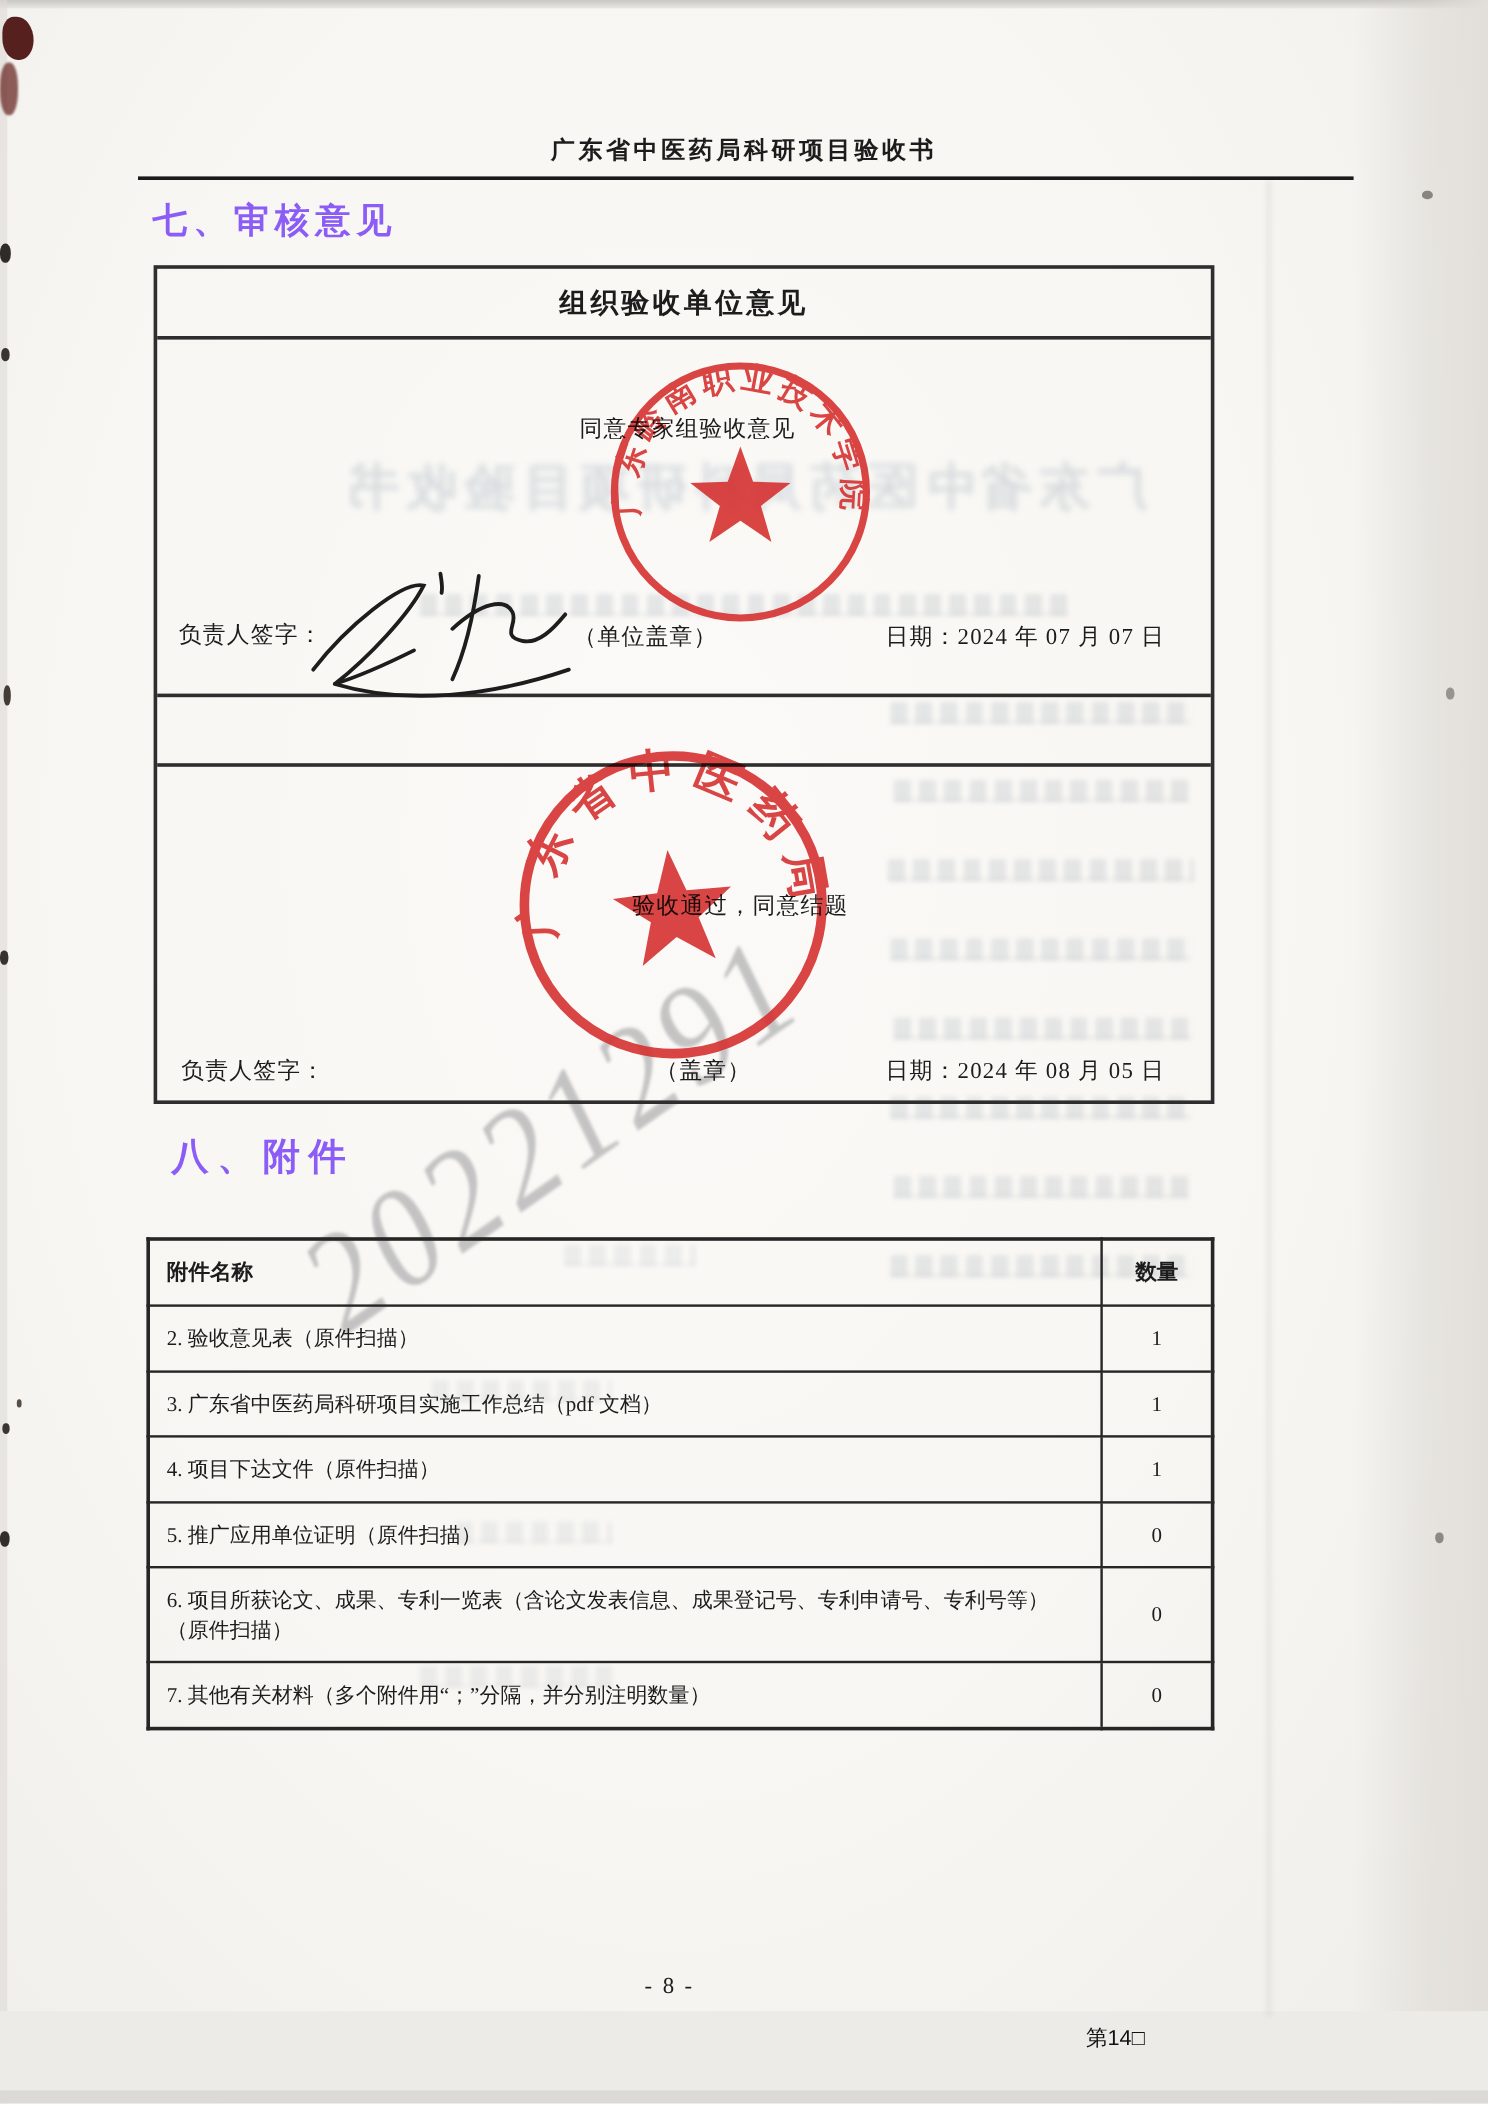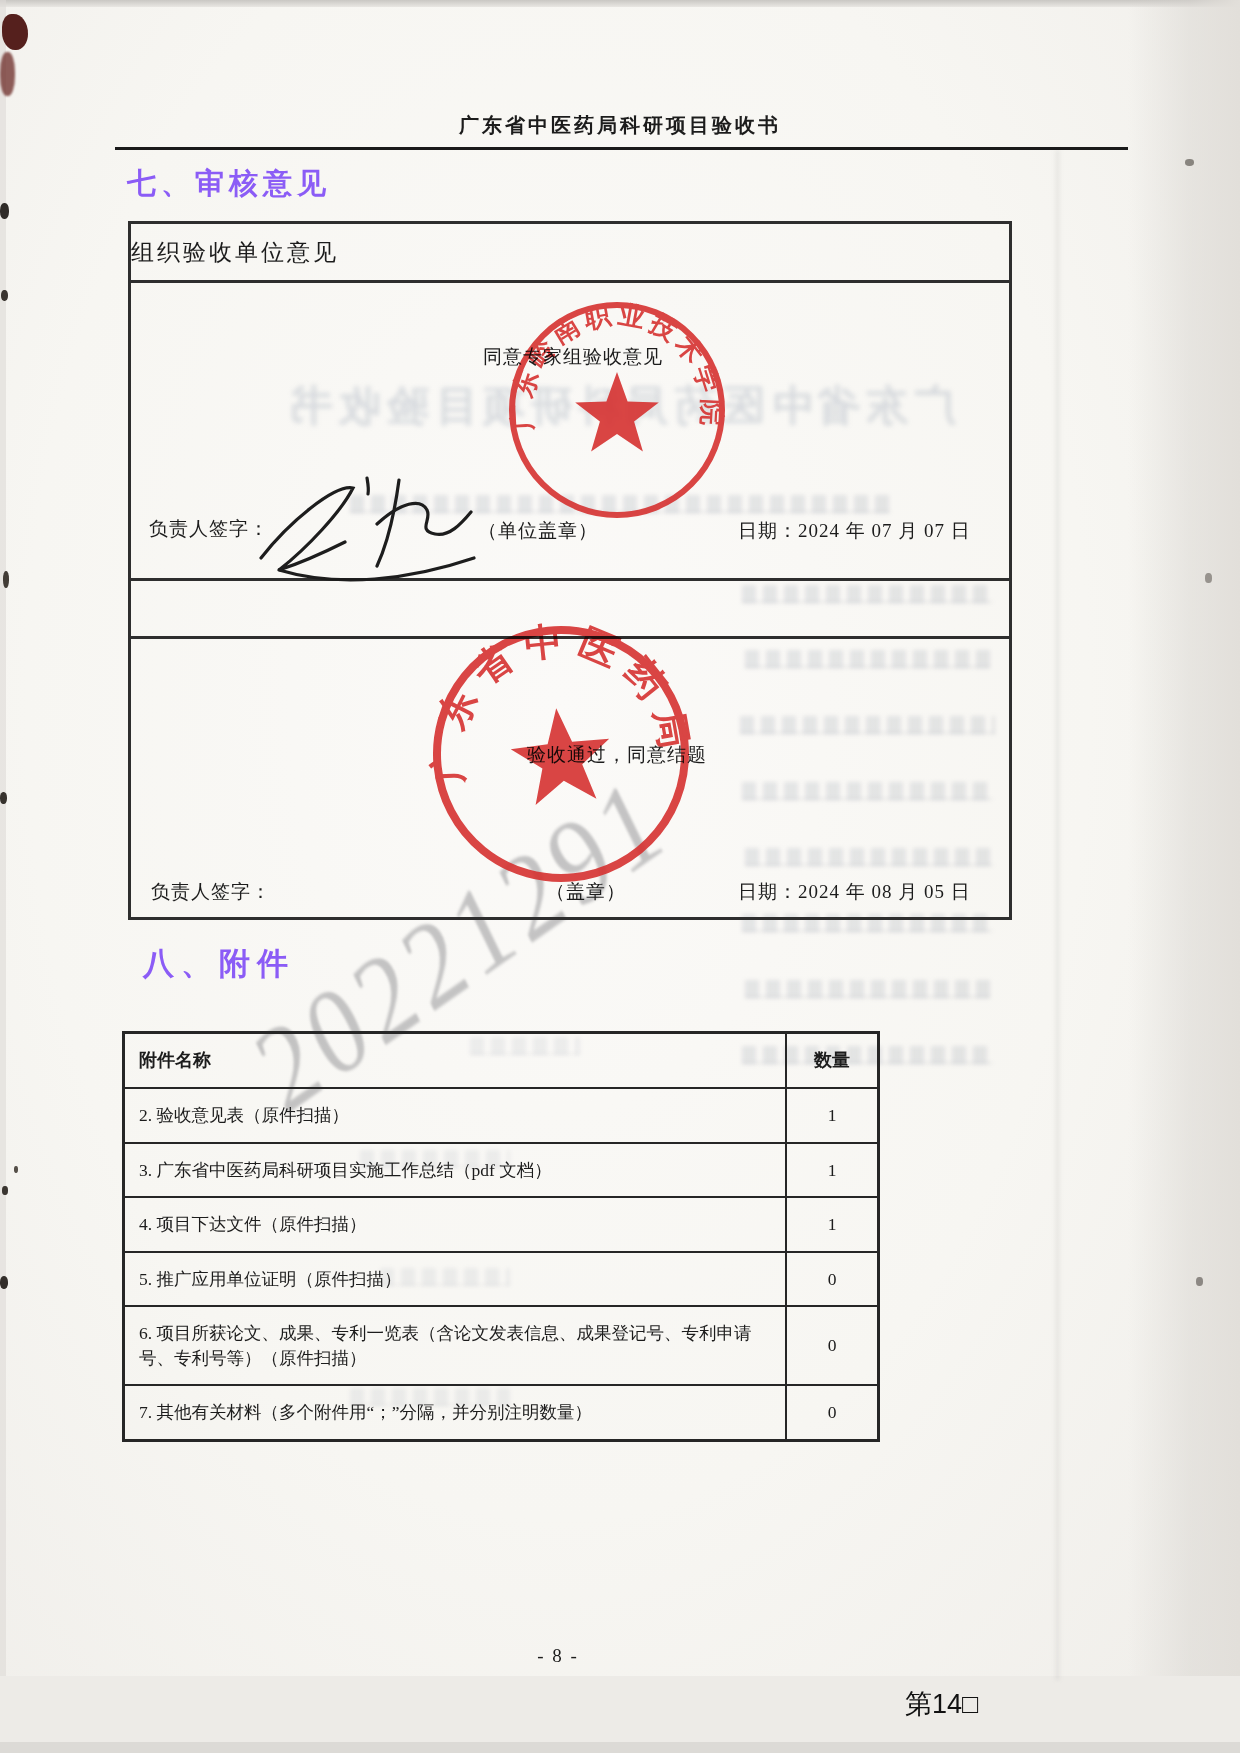--- a/index.html
+++ b/index.html
@@ -29,35 +29,35 @@
   
   .content{z-index:3;}
   .doc-title{left:0;top:112px;width:1240px;text-align:center;font-size:20px;font-weight:600;letter-spacing:3px;}
   .header-rule{left:115px;top:147px;width:1013px;height:3px;background:#1a1a1a;}
   .sec-title{font-weight:700;color:#8b5cf6;}
   .sec7{left:127px;top:164px;font-size:29px;letter-spacing:5px;}
   .sec8{left:143px;top:943px;font-size:31px;letter-spacing:7px;font-family:Liberation Serif, serif;}
   
   .rtable{left:128px;top:221px;width:884px;height:699px;border:3px solid #2e2e2e;box-sizing:border-box;}
   .rtable .hline{position:absolute;left:0;width:100%;height:3px;background:#2e2e2e;}
-  .rt-head{position:absolute;left:0;width:100%;text-align:left;font-size:23px;font-weight:400;letter-spacing:3px;}
+  .rt-head{position:absolute;left:0;width:100%;text-align:center;font-size:23px;font-weight:700;letter-spacing:3px;}
   .plain{font-size:19px;letter-spacing:1px;white-space:nowrap;}
   
   .stamp{z-index:4;mix-blend-mode:multiply;opacity:.9;}
   .sig{z-index:5;}
   
-  .atable-wrap{left:122px;top:1031px;width:758px;}
+  .atable-wrap{left:122px;top:1031px;width:890px;}
   table.atable{width:100%;border-collapse:collapse;border:3px solid #262626;font-size:17.5px;}
   table.atable td,table.atable th{border:2.5px solid #262626;padding:14px 14px;text-align:left;
       font-weight:400;vertical-align:middle;line-height:1.4;}
   table.atable th{font-weight:700;font-size:18px;}
   table.atable .qty{width:62px;text-align:center;margin-top:24px;}
   
   .page-num{left:0;top:1645px;width:1116px;text-align:center;font-size:19px;letter-spacing:2px;}
-  .sheet-label{left:905px;top:1686px;font-size:27px;font-family:"Liberation Sans","DejaVu Sans",sans-serif;color:#111;}
+  .sheet-label{left:905px;top:1686px;font-size:18px;font-family:"Liberation Sans","DejaVu Sans",sans-serif;color:#111;}
 </style>
 </head>
 <body>
 
 <div class="abs edge-top"></div>
 <div class="abs edge-left"></div>
 <div class="abs edge-right"></div>
 <div class="abs edge-bottom"></div>
 <div class="abs edge-bottom2"></div>
 <div class="abs fold"></div>

